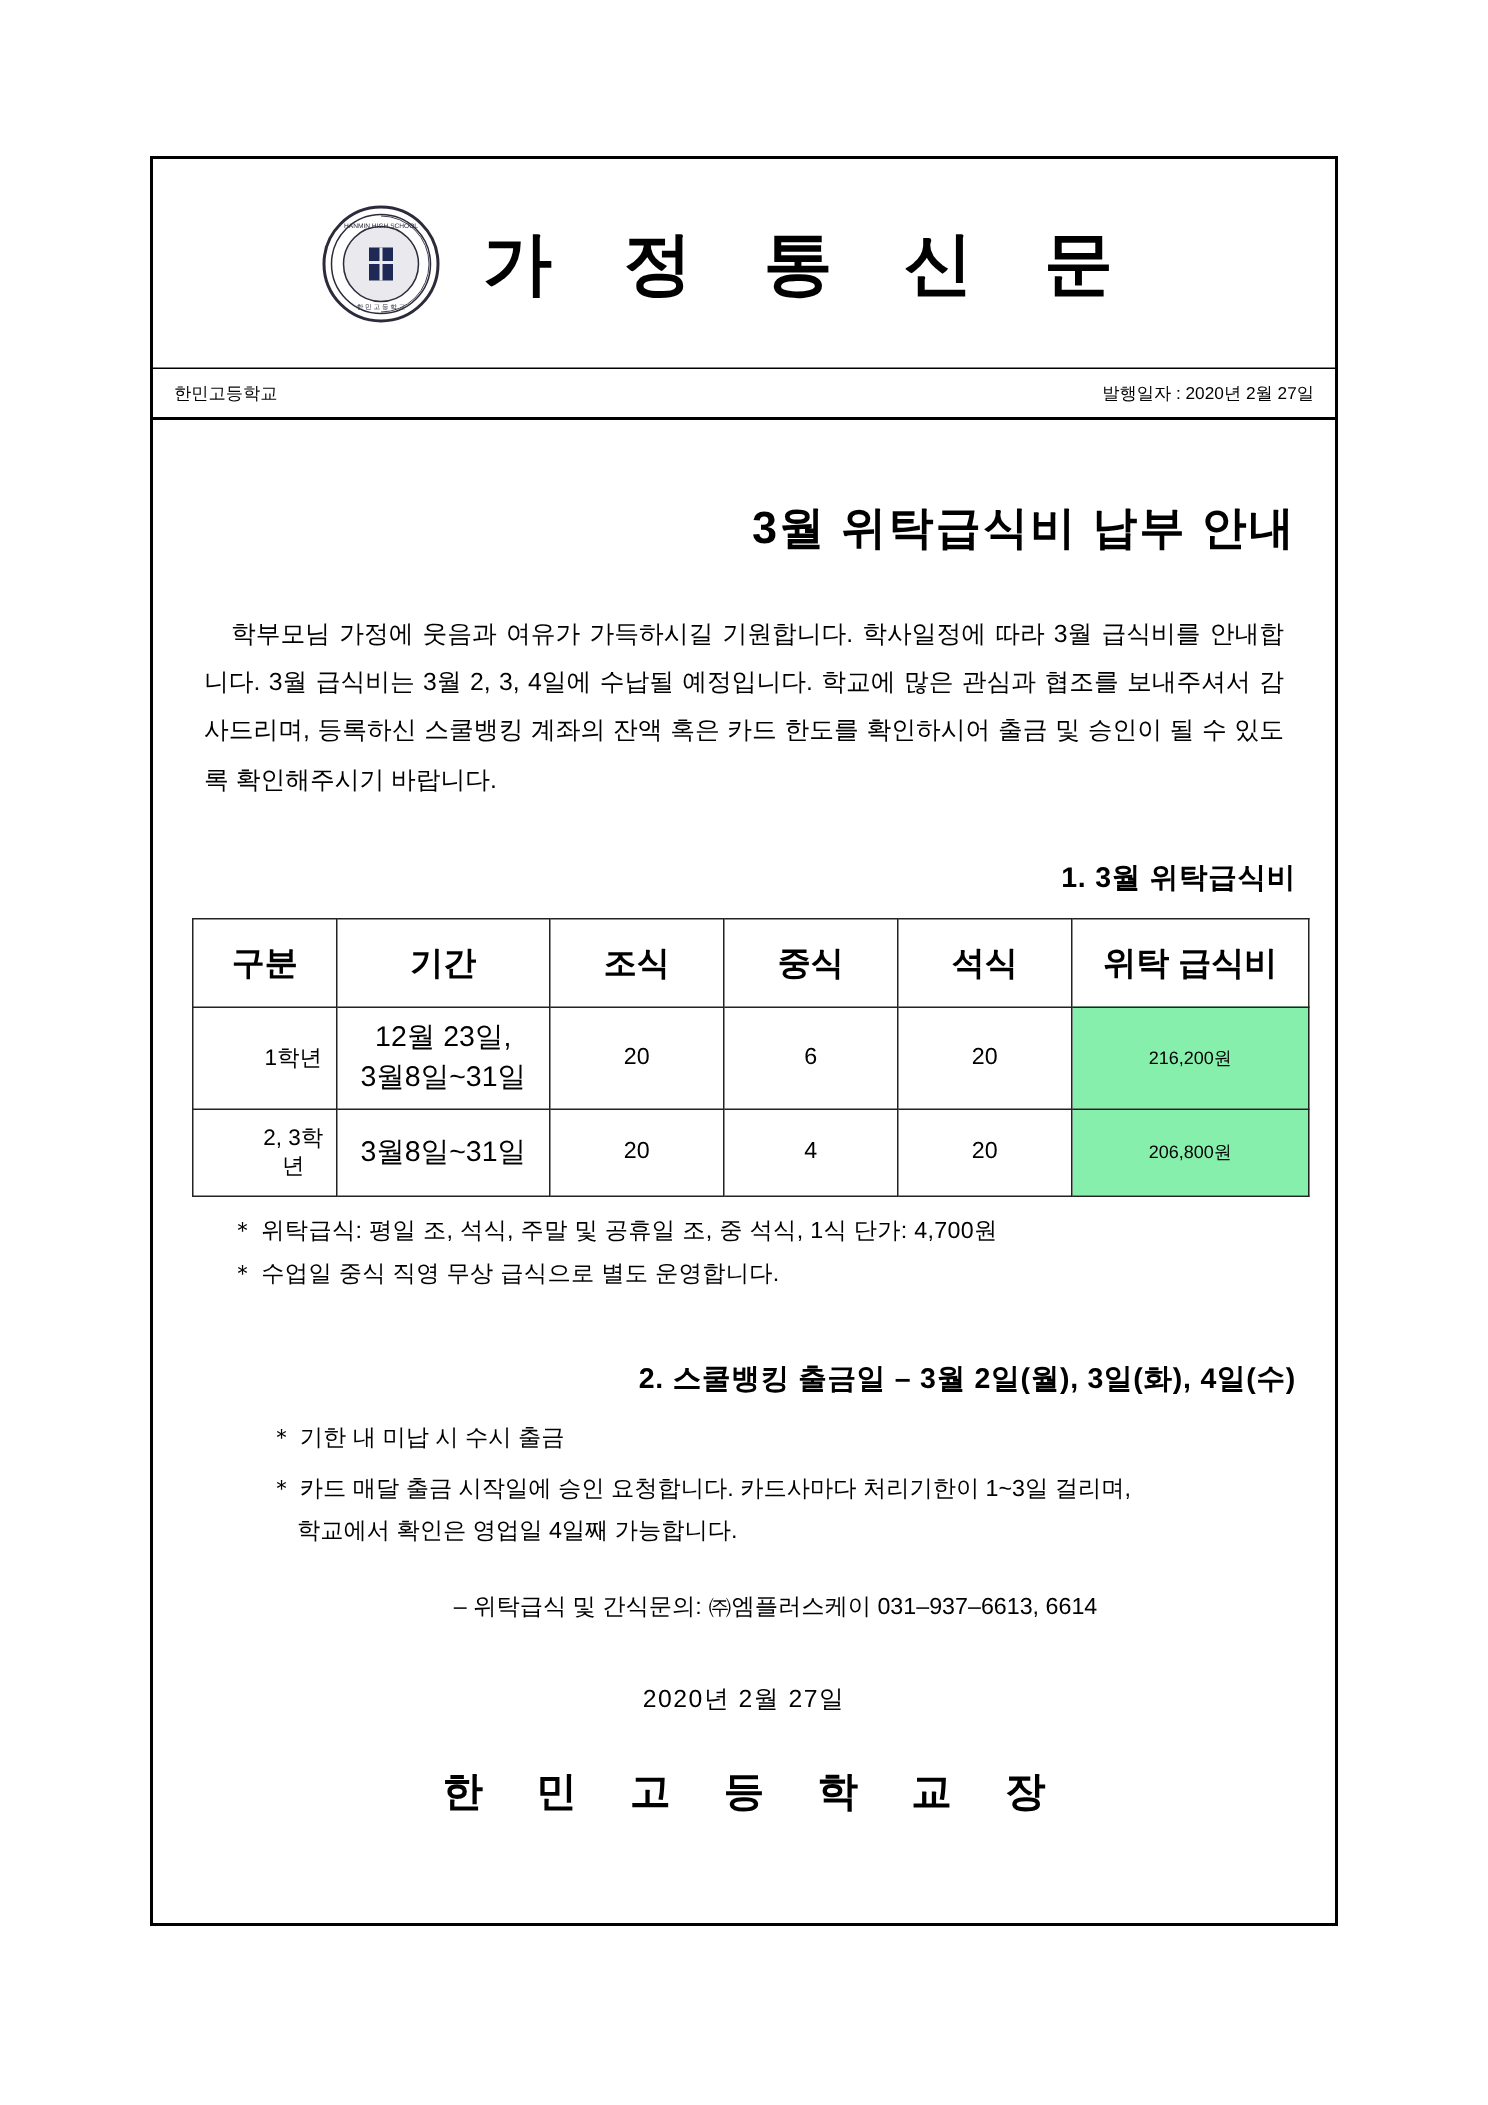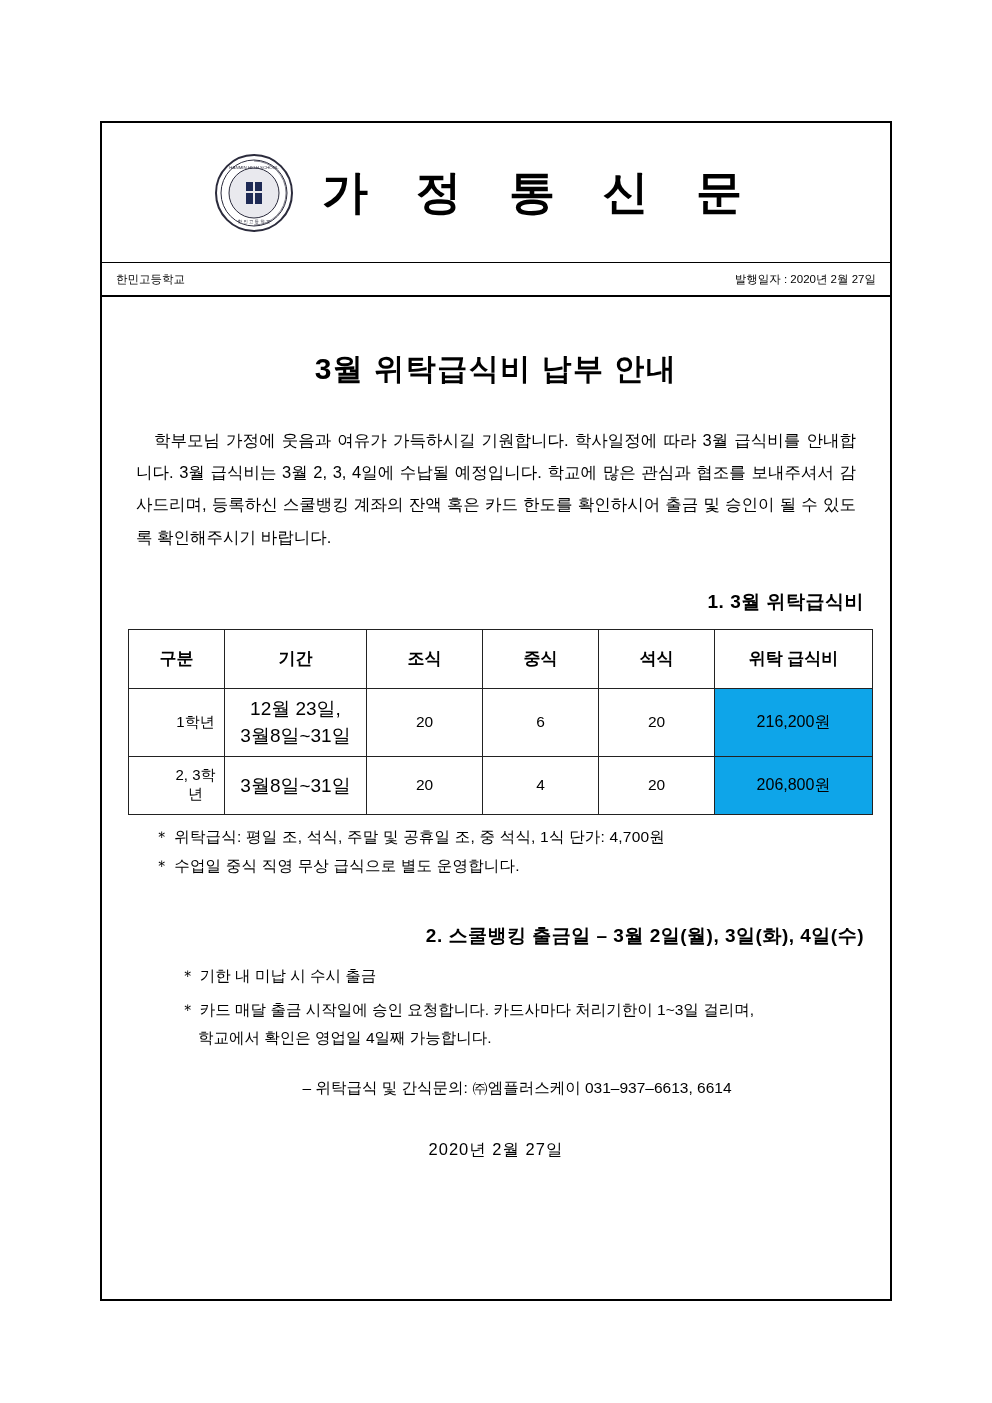--- a/index.html
+++ b/index.html
@@ -12,21 +12,21 @@
     height: 1403px;
     font-family: "Liberation Sans", "DejaVu Sans", sans-serif;
     color: #000000;
     position: relative;
     overflow: hidden;
   }
 
   .page {
     position: absolute;
     left: 100px;
-    top: 121px;
+    top: 104px;
     width: 792px;
     height: 1180px;
     border: 2px solid #000;
     box-sizing: border-box;
     background: #fff;
   }
 
   
   .masthead {
     height: 140px;
@@ -69,21 +69,21 @@
   }
   .infobar .school { letter-spacing: 0px; }
   .infobar .issue  { letter-spacing: 0px; }
 
   
   .content {
     padding: 30px 26px 0 26px;
     box-sizing: border-box;
   }
   .doc-title {
-    text-align: center;
+    text-align: right;
     font-size: 30px;
     font-weight: bold;
     letter-spacing: 1.5px;
     margin: 22px 0 34px 0;
   }
   .para {
     font-size: 16.5px;
     line-height: 1.95;
     text-align: justify;
     text-justify: inter-character;
@@ -108,28 +108,28 @@
   }
   table.fee th, table.fee td {
     border: 1px solid #222;
     text-align: center;
     font-size: 15.5px;
     padding: 6px 2px;
     height: 40px;
   }
   table.fee thead th {
     font-weight: bold;
-    font-size: 17px;
+    font-size: 22px;
     height: 46px;
   }
   table.fee td.rowlabel { font-size: 15px; padding-left: 40px; }
   table.fee td.period { font-size: 19px; line-height: 1.45; }
   table.fee .amount {
-    background: #0ea5e9;
-    font-size: 16px;
+    background: #86efac;
+    font-size: 12px;
   }
   table.fee tbody tr { height: 58px; }
 
   .col-1 { width: 96px; }
   .col-2 { width: 142px; }
   .col-3 { width: 116px; }
   .col-4 { width: 116px; }
   .col-5 { width: 116px; }
   .col-6 { width: 158px; }
 
@@ -250,15 +250,16 @@
 
     <div class="section-head" style="margin-top:46px;">2. 스쿨뱅킹 출금일 – 3월 2일(월), 3일(화), 4일(수)</div>
 
     <div class="sub-item">＊ 기한 내 미납 시 수시 출금</div>
     <div class="sub-item">＊ 카드 매달 출금 시작일에 승인 요청합니다. 카드사마다 처리기한이 1~3일 걸리며,</div>
     <div class="sub-item indent2">학교에서 확인은 영업일 4일째 가능합니다.</div>
 
     <div class="contact">– 위탁급식 및 간식문의: ㈜엠플러스케이 031–937–6613, 6614</div>
 
     <div class="date-line">2020년   2월   27일</div>
+    <div class="signature">한 민 고 등 학 교 장</div>
 
   </div>
 </div>
 
 </body></html>

